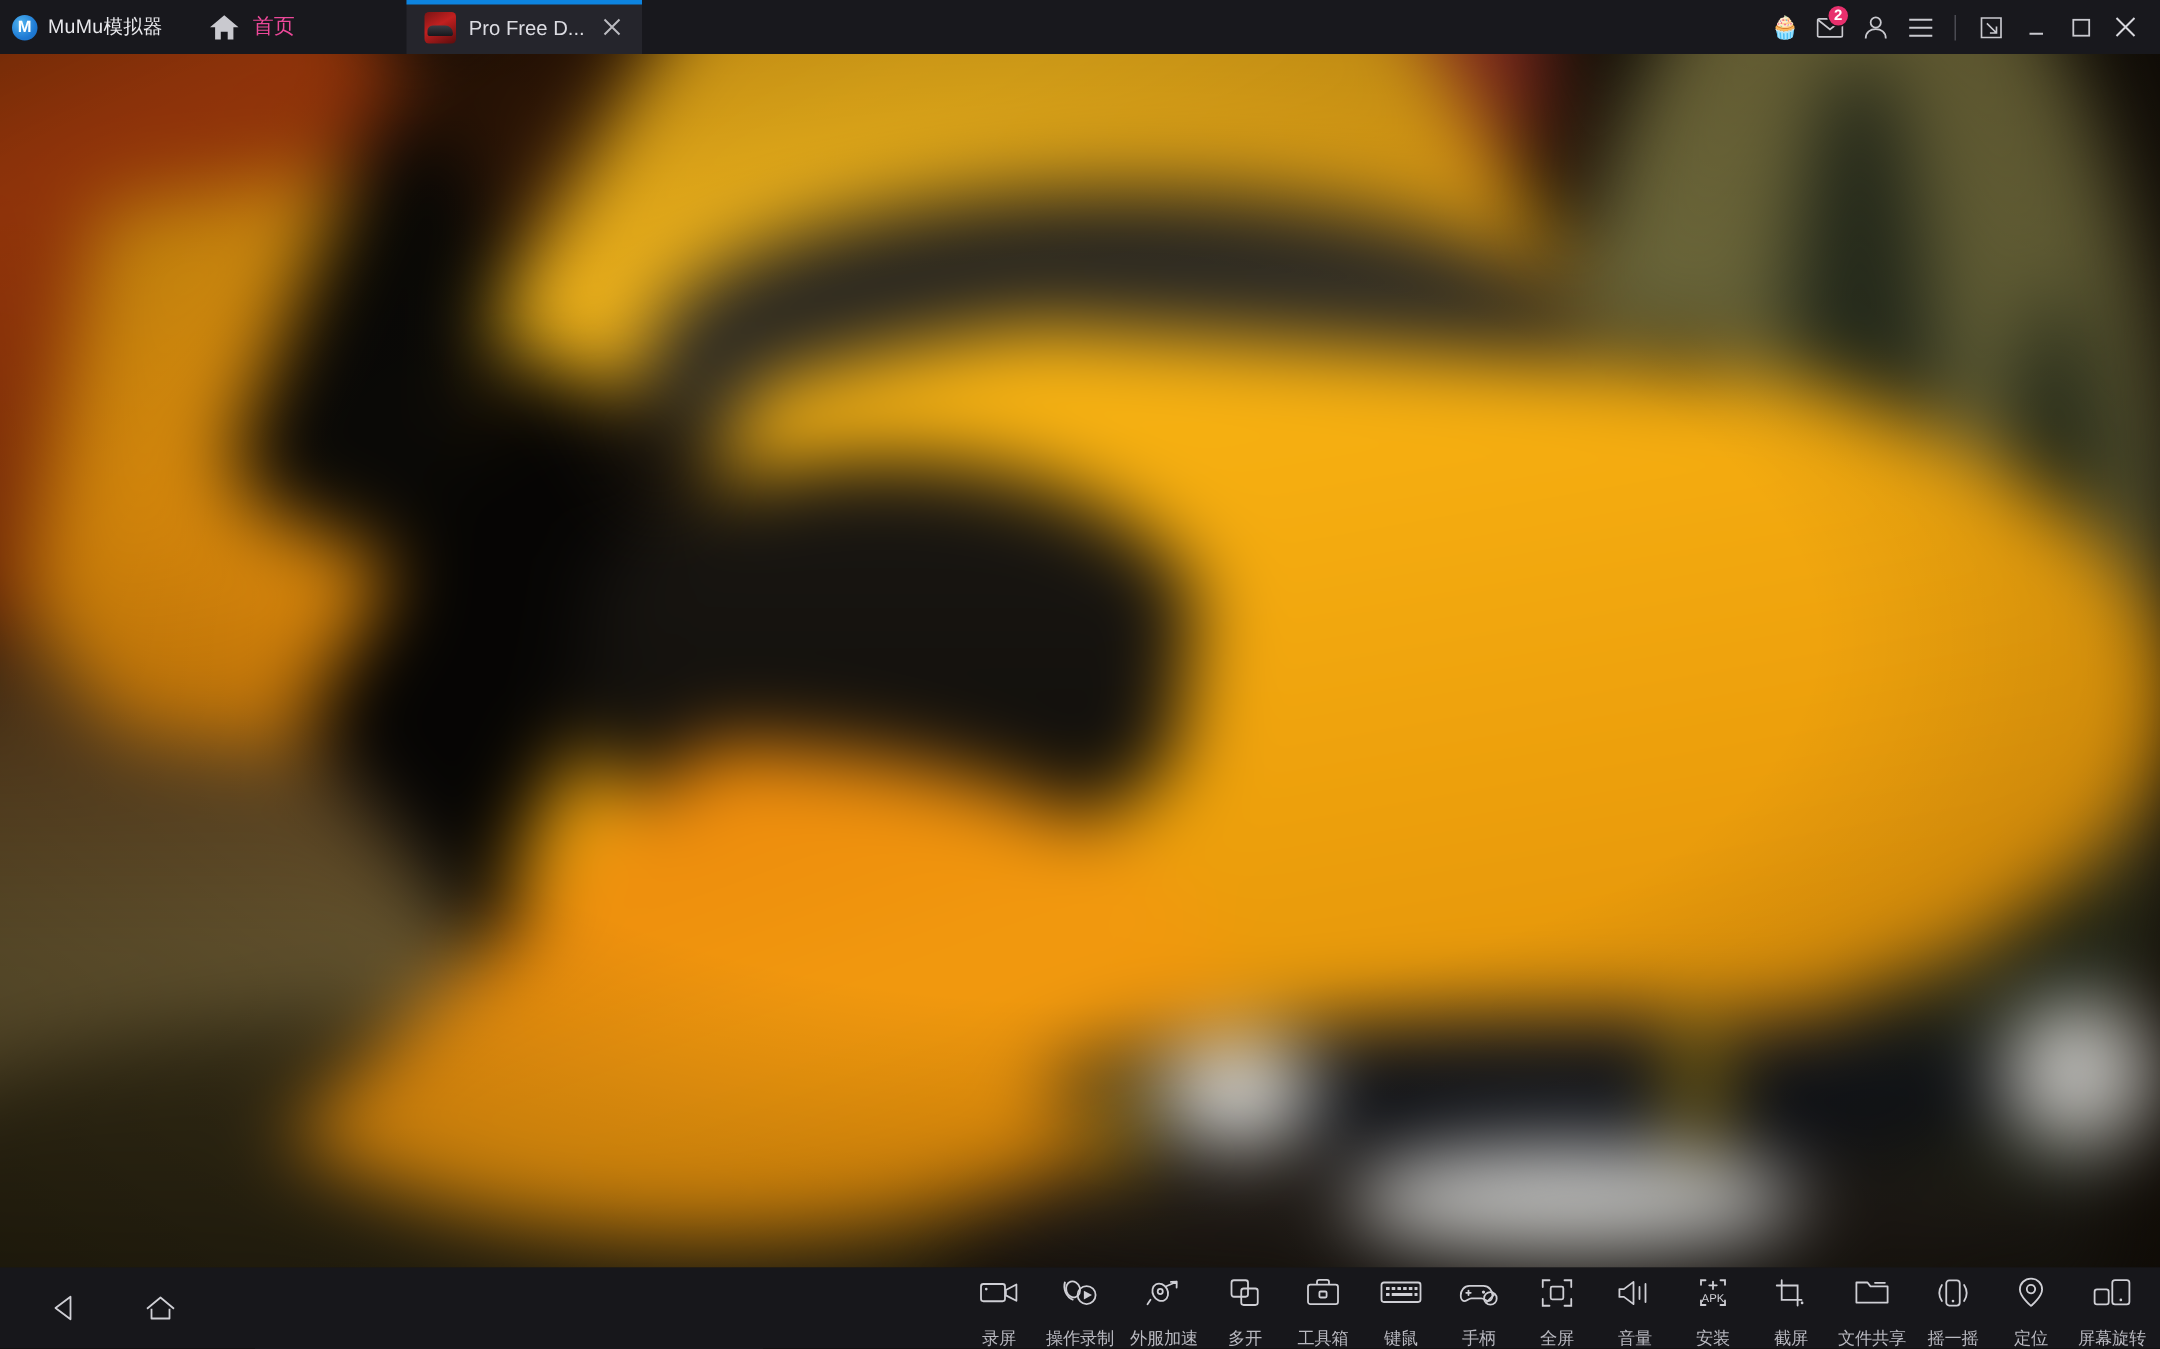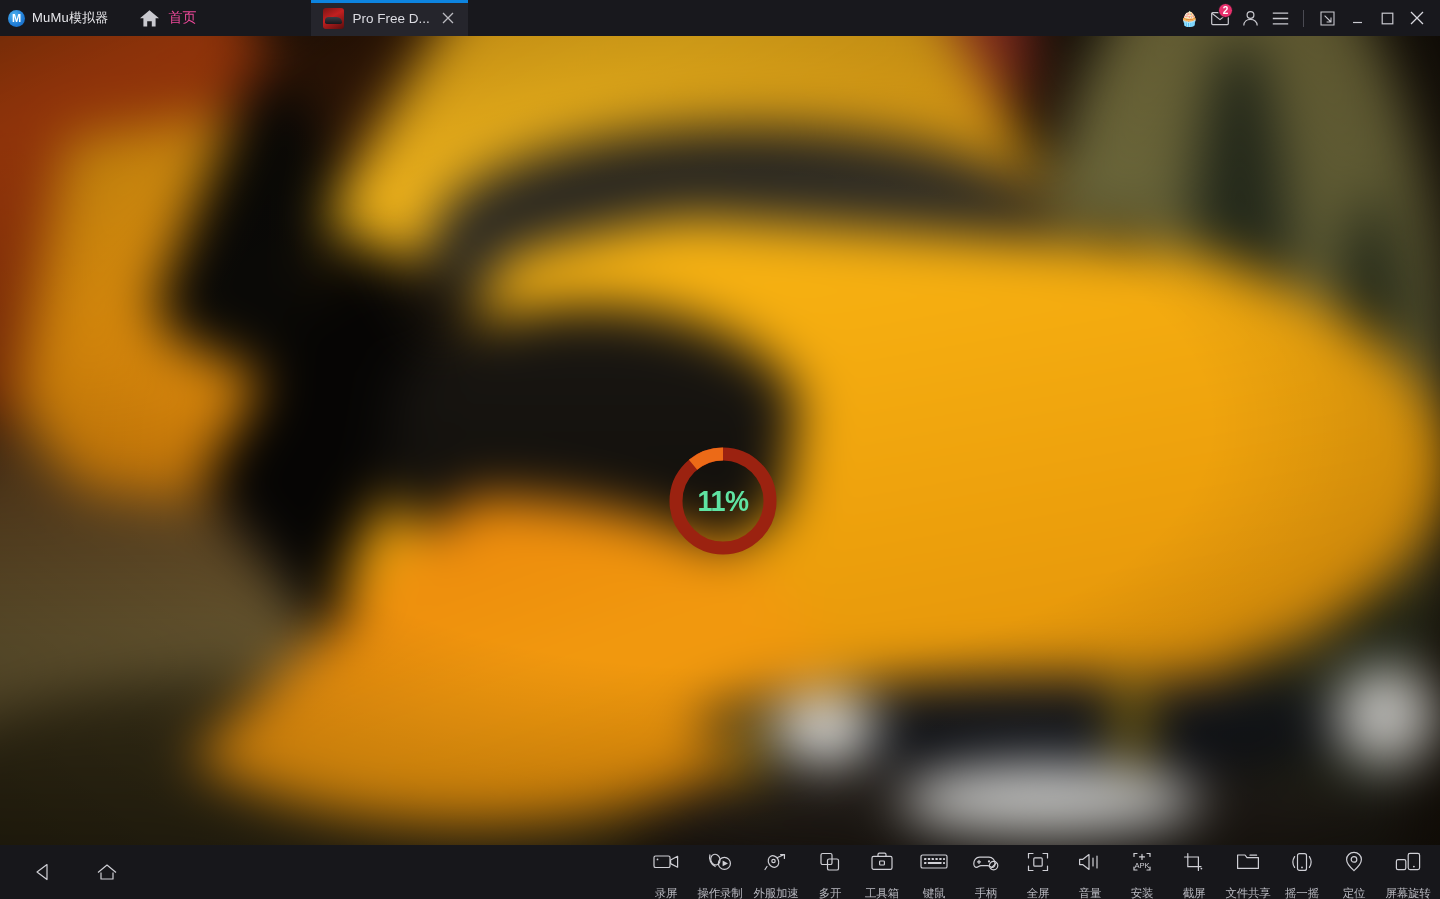--- a/index.html
+++ b/index.html
@@ -24,21 +24,21 @@
     font-size:11px; color:#ffffff; font-weight:bold; line-height:1;
   }
   .brand-name { color:#e8e8ec; font-size:13px; letter-spacing:.2px; }
   .home-btn {
     display:flex; align-items:center; gap:9px;
     margin-left:24px; padding:4px 6px; cursor:default;
   }
   .home-ico { width:21px; height:19px; display:block; }
   .home-label { color:#ec4899; font-size:14px; }
 
-  .tabs { display:flex; height:36px; margin-left:108px; }
+  .tabs { display:flex; height:36px; margin-left:68px; }
   .tab {
     position:relative; display:flex; align-items:center; gap:9px;
     height:36px; padding:0 11px 0 12px; min-width:140px;
     background:#25252c; color:#dcdce2; font-size:13.5px;
   }
   .tab.active::before {
     content:""; position:absolute; left:0; top:0; right:0; height:3px;
     background:#0d84e0;
   }
   .tab-icon {
@@ -330,27 +330,20 @@
       <i class="trim-y1"></i>
       <i class="trim-y2"></i>
       <i class="bumper"></i>
       <i class="headl-1"></i>
       <i class="headl-2"></i>
       <i class="plate"></i>
     </div>
     <div class="vignette"></div>
 
 
-    <div class="ring-wrap">
-      <svg class="ring-svg" width="120" height="120" viewBox="0 0 120 120">
-        <circle cx="60" cy="60" r="47" fill="none" stroke="#9b2210" stroke-width="13"></circle>
-        <path d="M 60 13 A 47 47 0 0 0 30.04 23.79" fill="none" stroke="#ec6a17" stroke-width="13" stroke-linecap="butt"></path>
-      </svg>
-      <div class="ring-pct">11%</div>
-    </div>
   </div>
 
   <div class="bottombar">
 
     <div class="navzone">
       <div class="navbtn">
         <span>
           <svg width="20" height="20" viewBox="0 0 20 20">
             <path d="M14 2.5 L4 10 L14 17.5 Z" fill="none" stroke="#cfcfd5" stroke-width="1.2" stroke-linejoin="round"></path>
           </svg>

